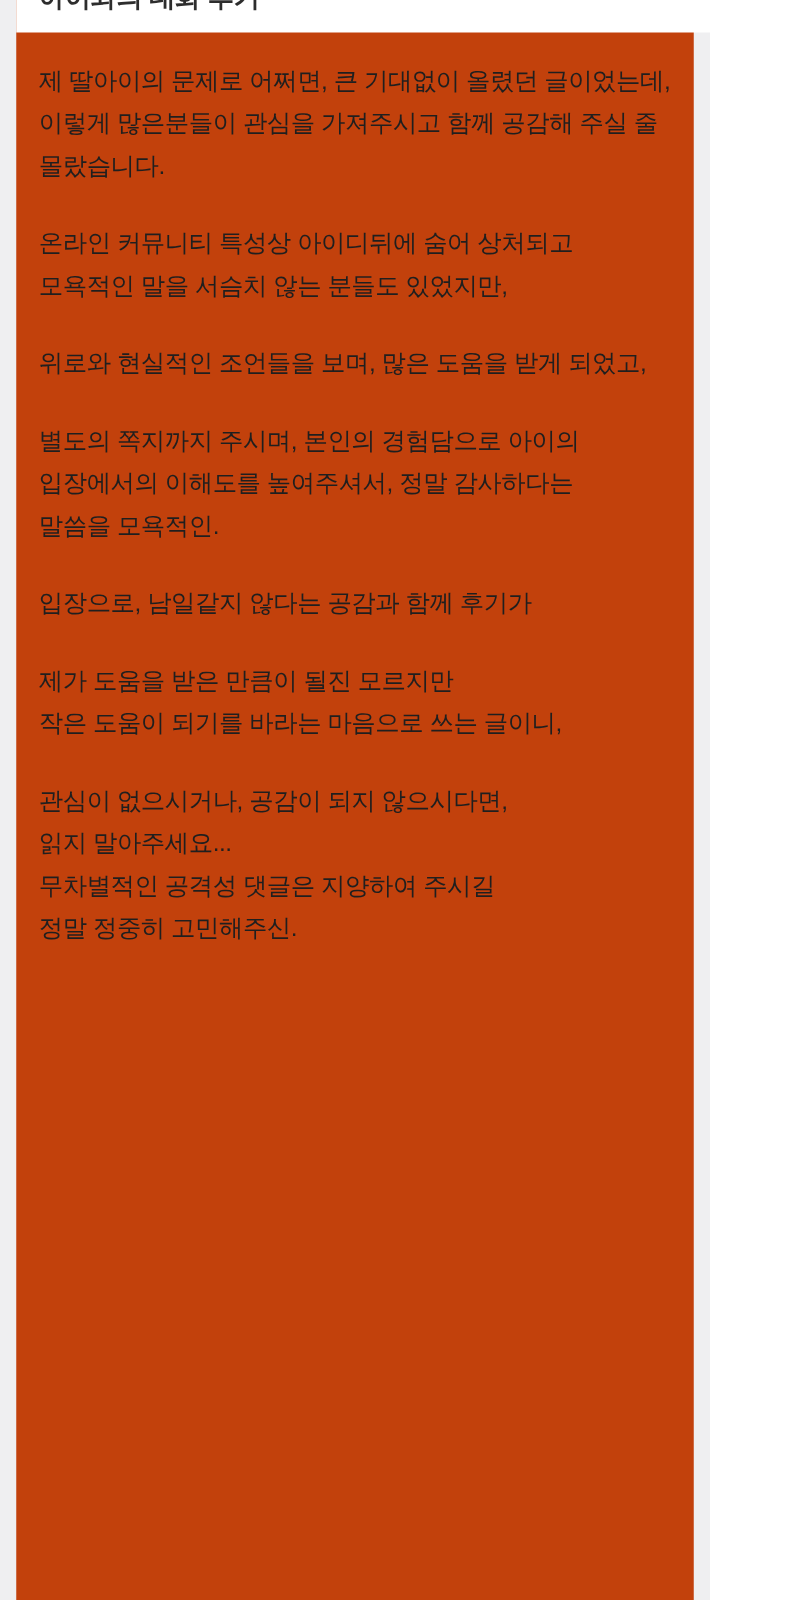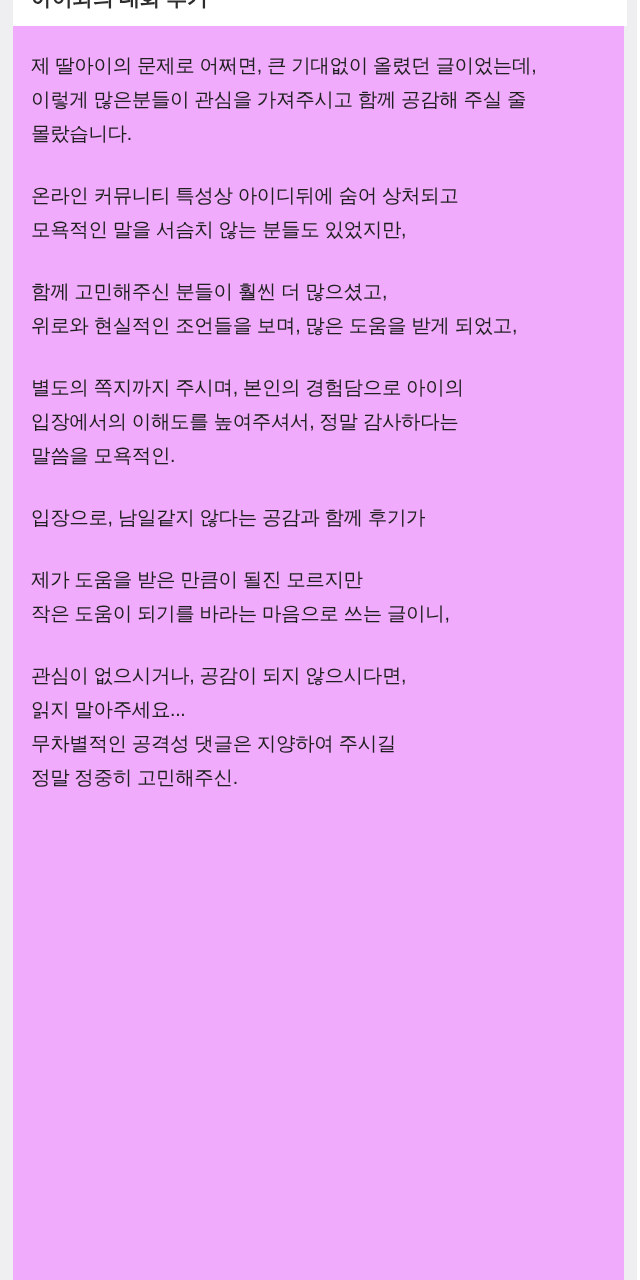--- a/index.html
+++ b/index.html
@@ -8,23 +8,23 @@
     background: #ffffff;
   }
   body {
     width: 640px;
     height: 1280px;
     font-family: "Liberation Sans", "DejaVu Sans", sans-serif;
     overflow: hidden;
   }
   .page {
     position: relative;
-    width: 637px;
+    width: 568px;
     height: 1280px;
-    background: #f0abfc;
+    background: #c2410c;
     box-sizing: border-box;
   }
   .left-rail {
     position: absolute;
     left: 0;
     top: 0;
     width: 13px;
     height: 1280px;
     background: #efeff1;
   }
@@ -99,21 +99,20 @@
       <span class="line">이렇게 많은분들이 관심을 가져주시고 함께 공감해 주실 줄</span>
       <span class="line">몰랐습니다.</span>
     </p>
 
     <p class="para">
       <span class="line">온라인 커뮤니티 특성상 아이디뒤에 숨어 상처되고</span>
       <span class="line">모욕적인 말을 서슴치 않는 분들도 있었지만,</span>
     </p>
 
     <p class="para">
-      <span class="line">함께 고민해주신 분들이 훨씬 더 많으셨고,</span>
       <span class="line">위로와 현실적인 조언들을 보며, 많은 도움을 받게 되었고,</span>
     </p>
 
     <p class="para">
       <span class="line">별도의 쪽지까지 주시며, 본인의 경험담으로 아이의</span>
       <span class="line">입장에서의 이해도를 높여주셔서, 정말 감사하다는</span>
       <span class="line">말씀을 모욕적인.</span>
     </p>
 
     <p class="para">

